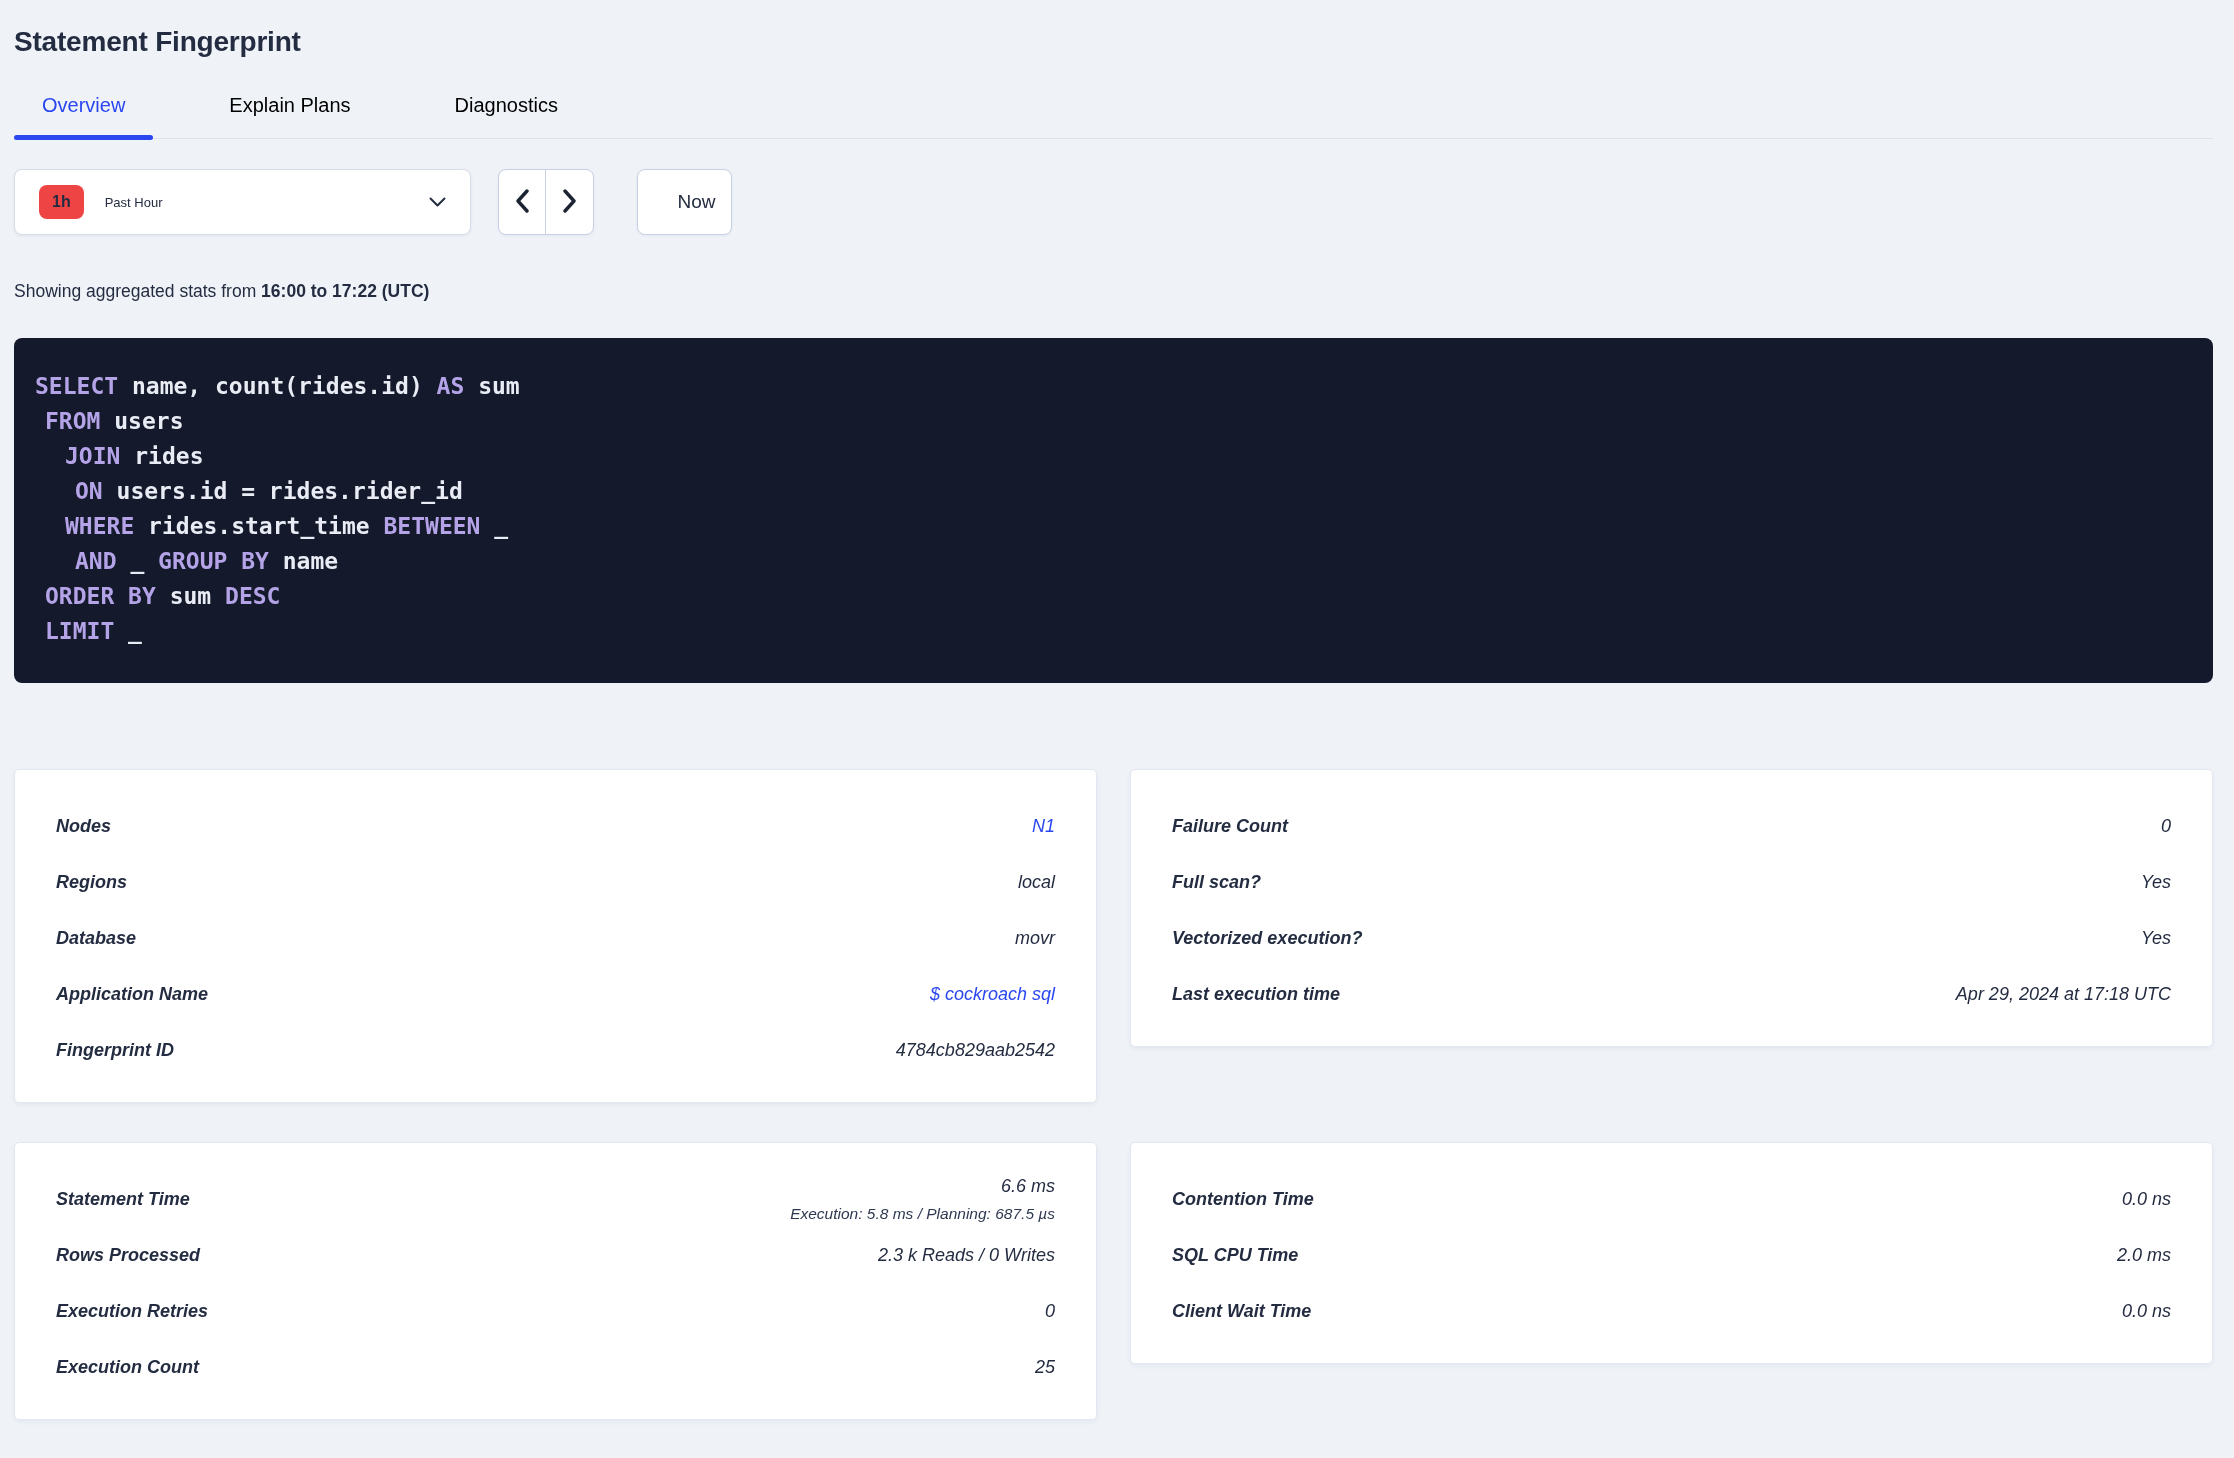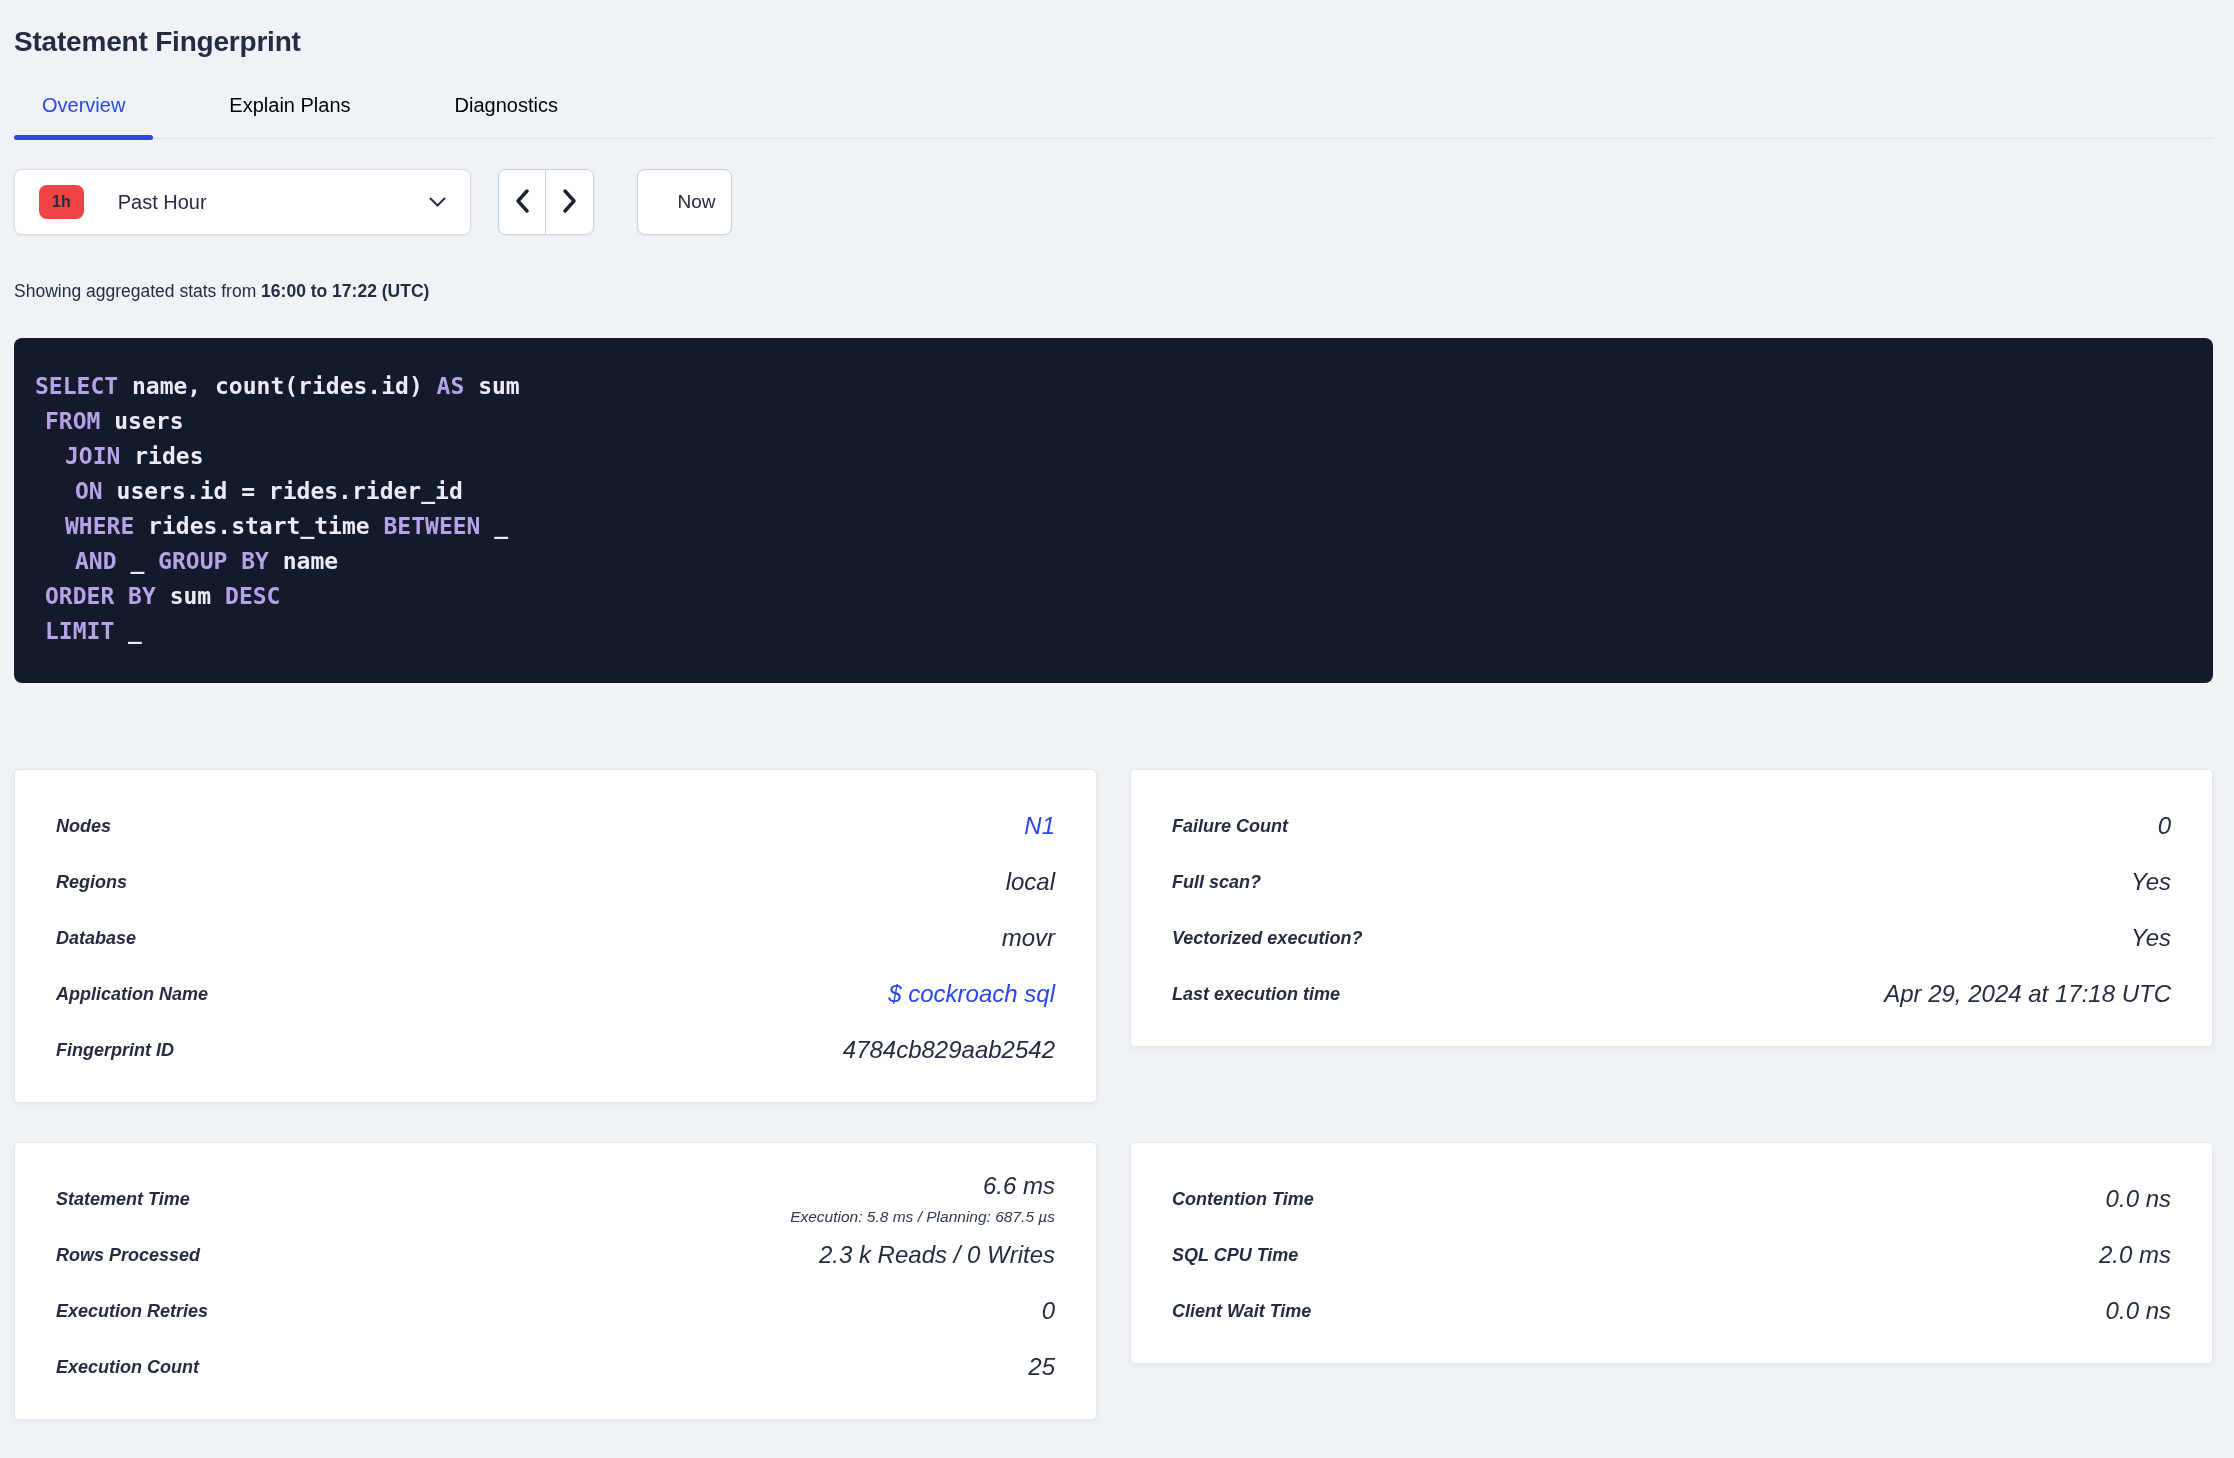--- a/index.html
+++ b/index.html
@@ -47,21 +47,21 @@
     width:457px;display:flex;align-items:center;
     padding:0 24px;background:#fff;
     border:1px solid #d9dde9;border-radius:8px;
     box-shadow:0 1px 3px rgba(34,46,82,0.08);
     cursor:pointer;
   }
   .range-badge{
     background:#ef4444;border-radius:8px;padding:8px 13px;
     font-size:16px;font-weight:700;color:var(--ink);
   }
-  .range-label{margin-left:34px;font-size:20px;color:var(--ink);}
+  .range-label{margin-left:21px;font-size:13px;color:var(--ink);}
   .range-caret{margin-left:auto;display:flex;align-items:center;}
   .arrow-group{
     margin-left:27px;display:flex;background:#fff;
     border:1px solid var(--btn-border);border-radius:8px;
     box-shadow:0 1px 3px rgba(34,46,82,0.06);overflow:hidden;
   }
   .arrow-btn{
     width:47px;border:none;background:none;cursor:pointer;
     display:flex;align-items:center;justify-content:center;
   }
@@ -95,21 +95,21 @@
   .card-row + .card-row{margin-top:39px;}
   .card{
     flex:1;background:#fff;
     border:1px solid #e3e8f0;border-radius:5px;
     box-shadow:0 2px 5px rgba(28,41,74,0.05);
     padding:28px 41px 24px;
   }
   .row{display:flex;justify-content:space-between;align-items:center;min-height:56px;}
   .row-label{font-size:18px;font-weight:700;color:var(--ink);}
   .row-value-wrap{display:flex;flex-direction:column;align-items:flex-end;justify-content:center;}
-  .row-value{font-size:24px;color:var(--ink);text-align:right;}
+  .row-value{font-size:18px;color:var(--ink);text-align:right;}
   .row-value.link{color:var(--accent);cursor:pointer;}
   .row-sub{font-size:15.5px;color:#2e3850;margin-top:8px;text-align:left;}
 </style>
 </head>
 <body style="background: rgb(239, 243, 248);">
 
 <div class="page">
 
   <h1 class="title">Statement Fingerprint</h1>
 

